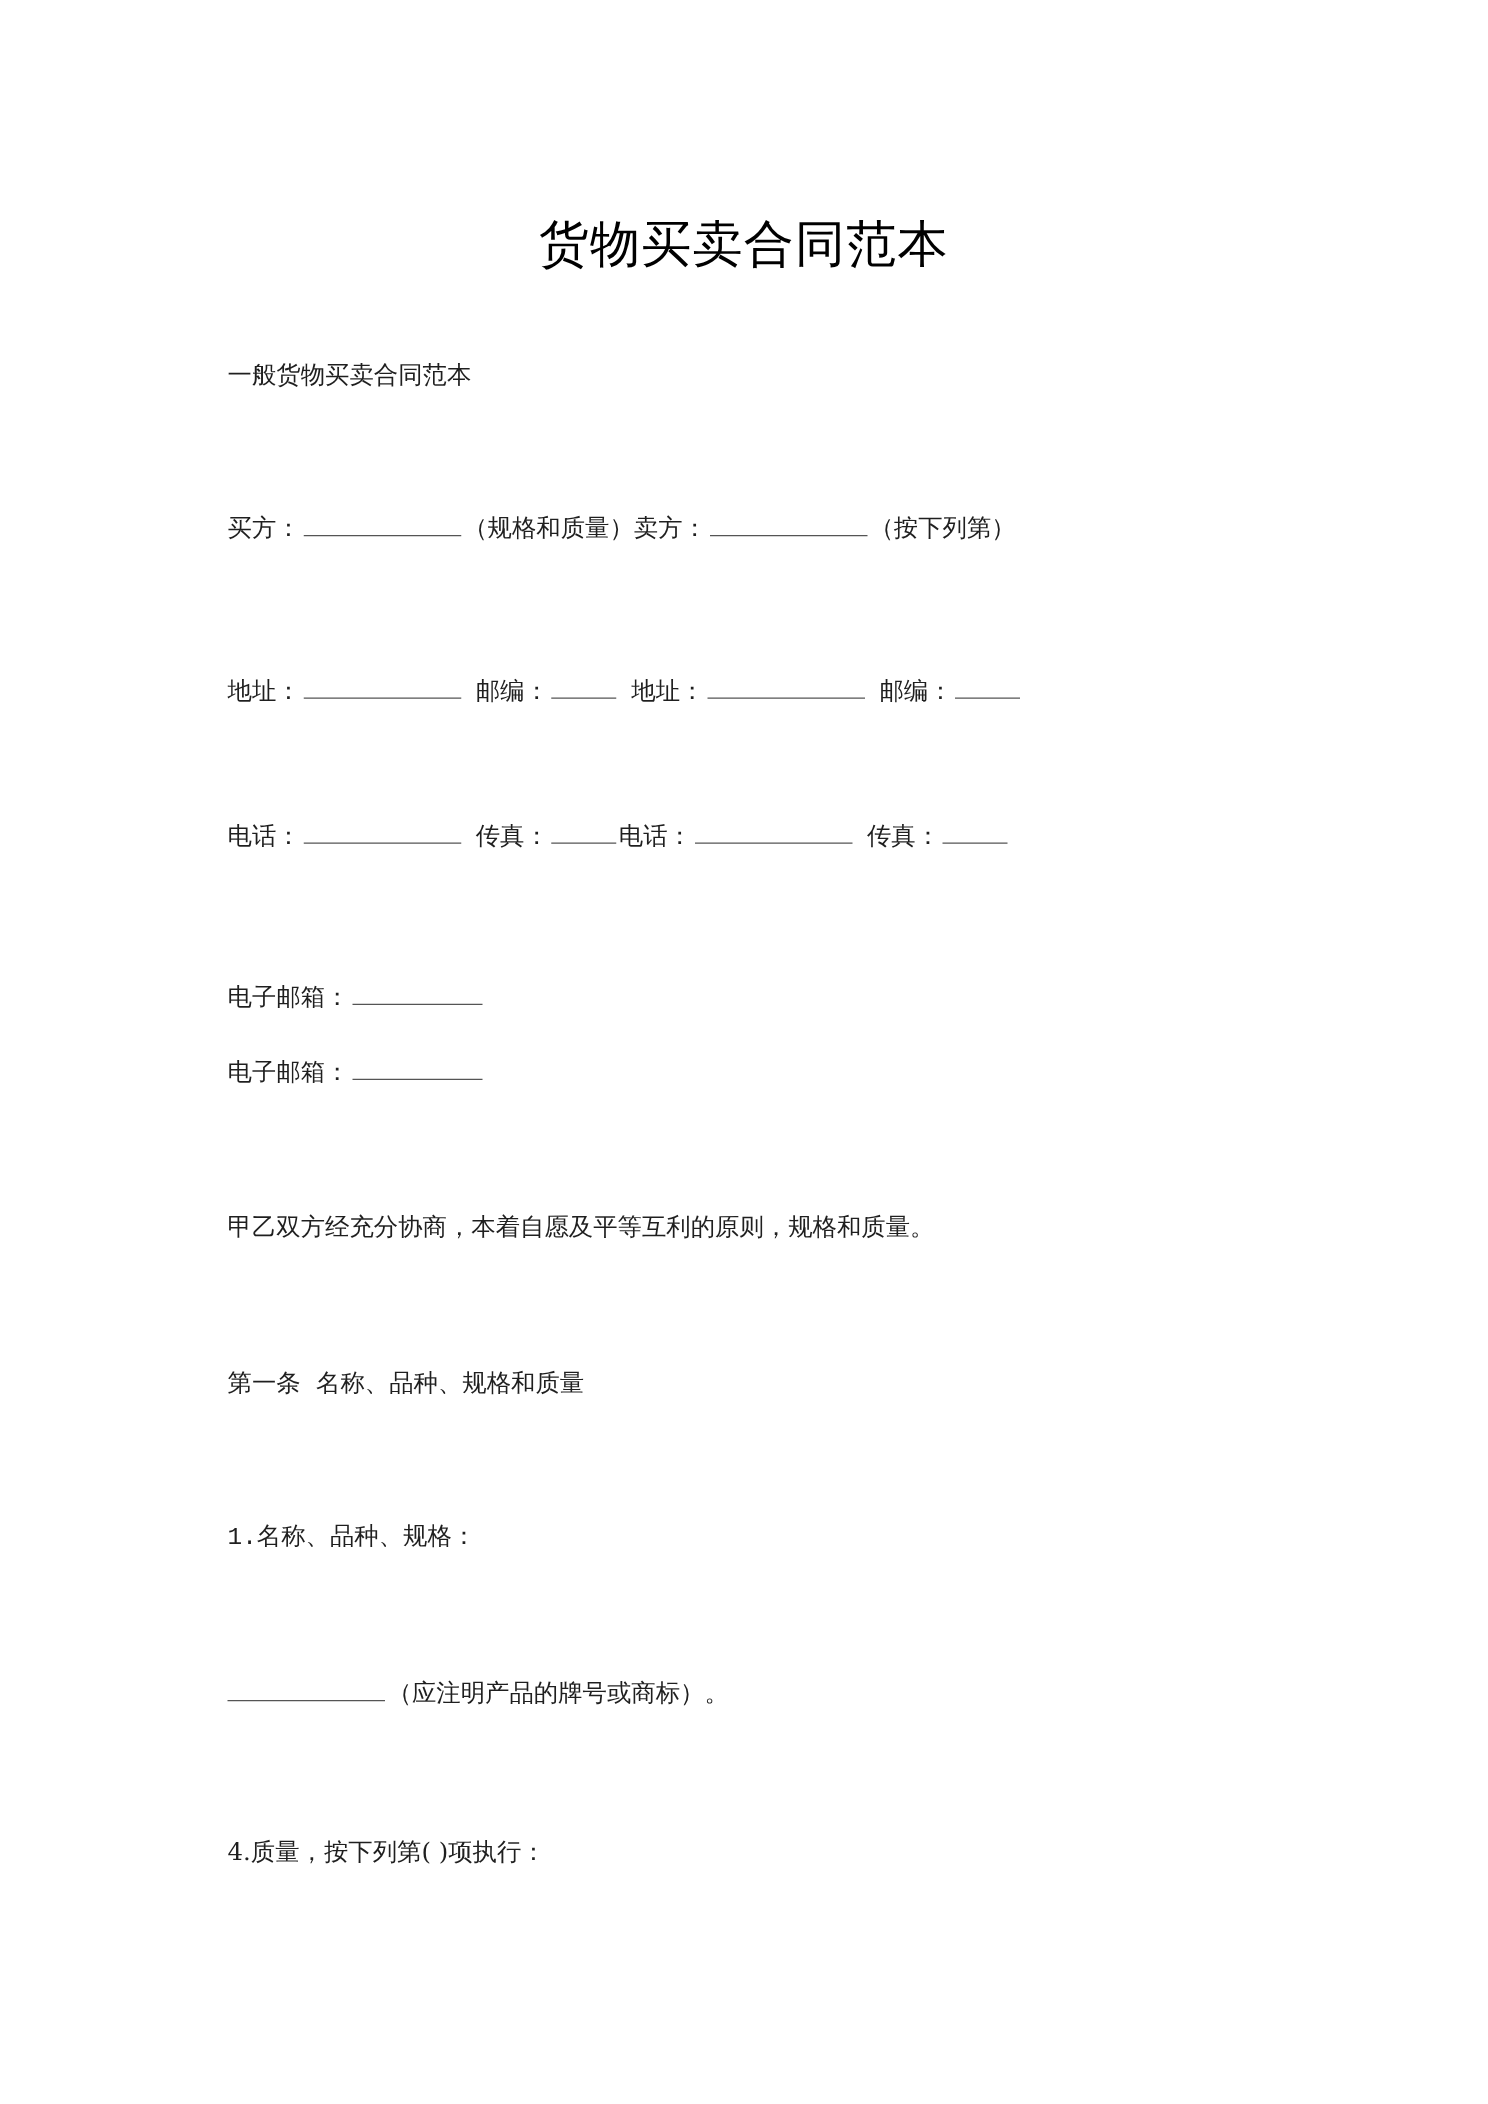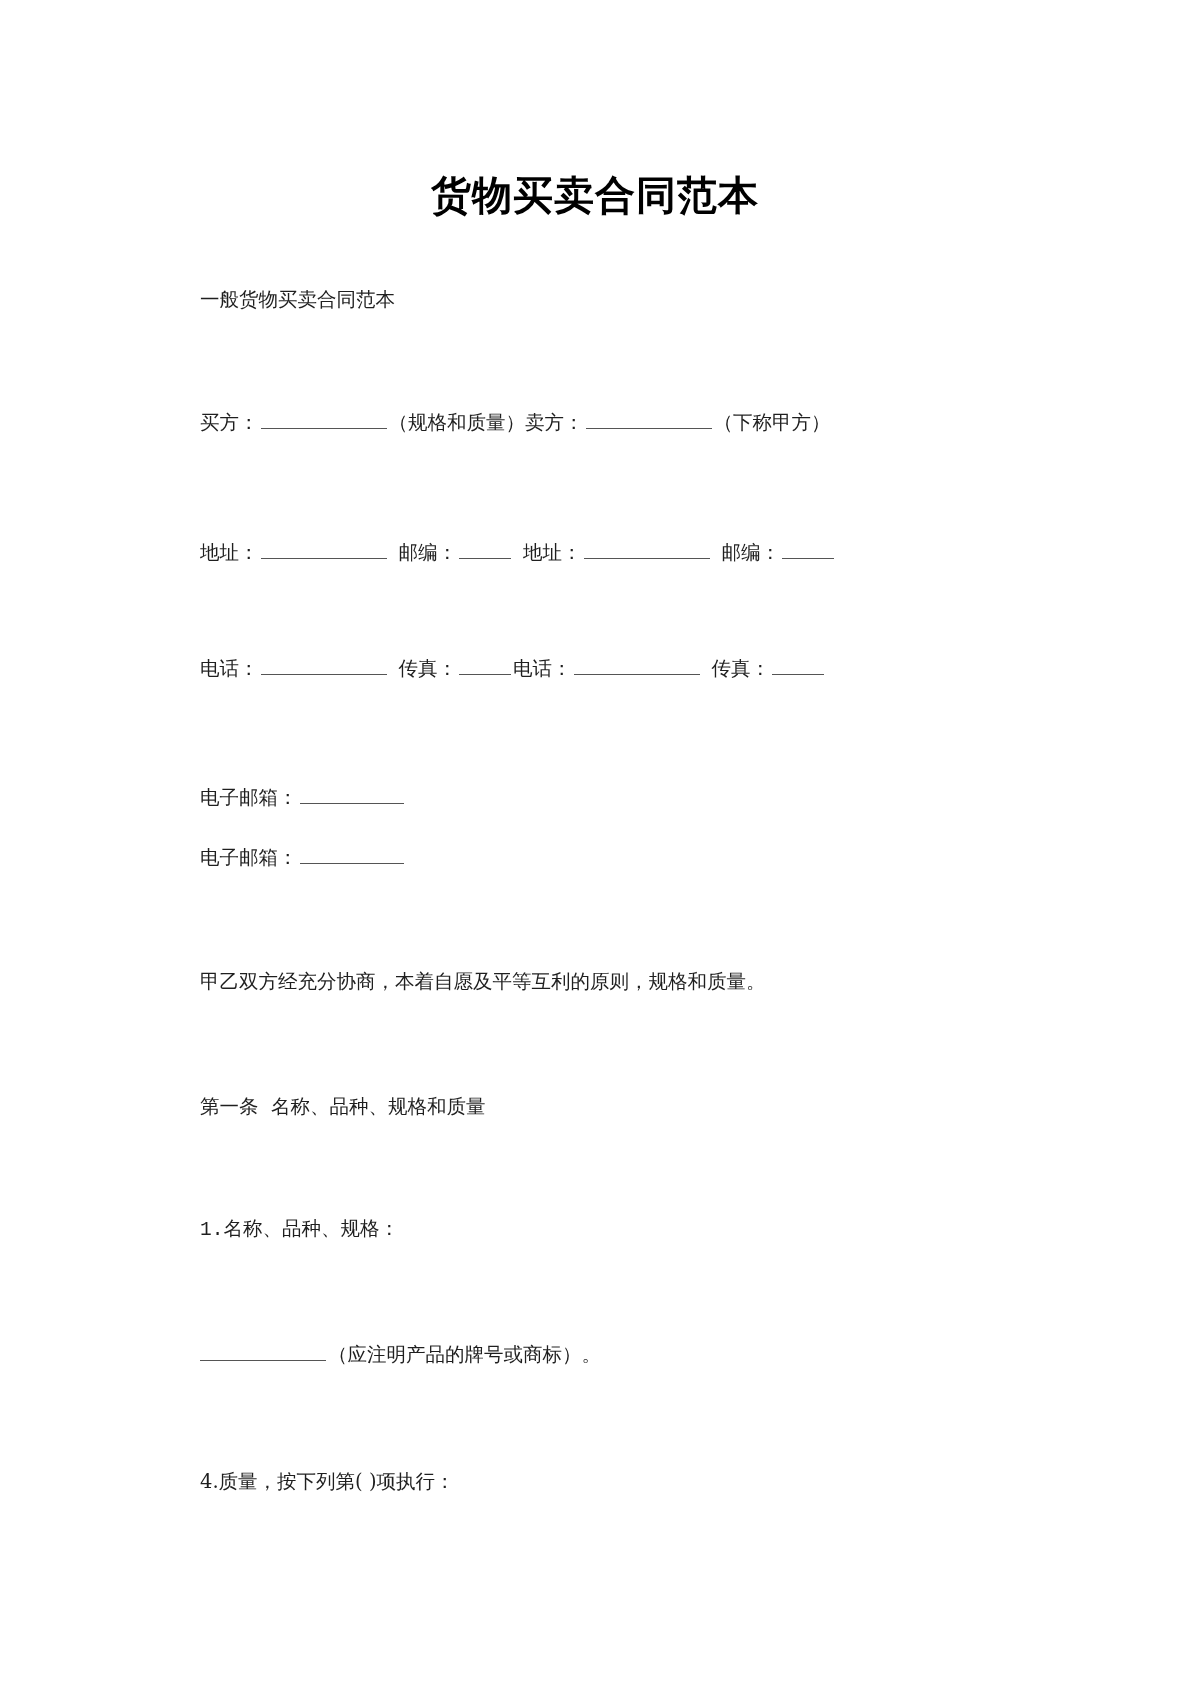--- a/index.html
+++ b/index.html
@@ -15,54 +15,53 @@
     font-family: "DejaVu Serif", "Liberation Serif", serif;
     color: #1a1a1a;
   }
   .page-title {
     position: absolute;
     left: 0;
     width: 1190px;
     top: 168px;
     text-align: center;
     font-size: 40px;
-    font-weight: bold;
+    font-weight: normal;
     letter-spacing: 1px;
     color: #000;
     font-family: "DejaVu Sans", "Liberation Sans", sans-serif;
   }
   .line {
     position: absolute;
     left: 182px;
     font-size: 19.5px;
     line-height: 26px;
     white-space: pre;
     color: #1f1f1f;
-    margin-left: 18px;
   }
   .blank {
     display: inline-block;
     border-bottom: 1px solid #555;
     height: 18px;
     vertical-align: baseline;
     margin: 0 2px;
   }
   .b-long { width: 126px; }
   .b-short { width: 52px; }
   .b-email { width: 104px; }
   .gap { display: inline-block; width: 10px; }
 </style>
 </head>
 <body>
 
 <div class="page-title">货物买卖合同范本</div>
 
 <div class="line" style="top:287px;">一般货物买卖合同范本</div>
 
-<div class="line" style="top:410px;"><span>买方：</span><span class="blank b-long"></span><span>（规格和质量）</span><span>卖方：</span><span class="blank b-long"></span><span>（下称甲方）</span></div>
+<div class="line" style="top:410px;"><span>买方：</span><span class="blank b-long"></span><span>（规格和质量）</span><span>卖方：</span><span class="blank b-long"></span><span>（按下列第）</span></div>
 
 <div class="line" style="top:540px;text-align:right;"><span>地址：</span><span class="blank b-long"></span><span class="gap"></span><span>邮编：</span><span class="blank b-short"></span><span class="gap"></span><span>地址：</span><span class="blank b-long"></span><span class="gap"></span><span>邮编：</span><span class="blank b-short"></span></div>
 
 <div class="line" style="top:656px;"><span>电话：</span><span class="blank b-long"></span><span class="gap"></span><span>传真：</span><span class="blank b-short"></span><span>电话：</span><span class="blank b-long"></span><span class="gap"></span><span>传真：</span><span class="blank b-short"></span></div>
 
 <div class="line" style="top:785px;"><span>电子邮箱：</span><span class="blank b-email"></span></div>
 
 <div class="line" style="top:845px;"><span>电子邮箱：</span><span class="blank b-email"></span></div>
 
 <div class="line" style="top:969px;">甲乙双方经充分协商，本着自愿及平等互利的原则，规格和质量。</div>

